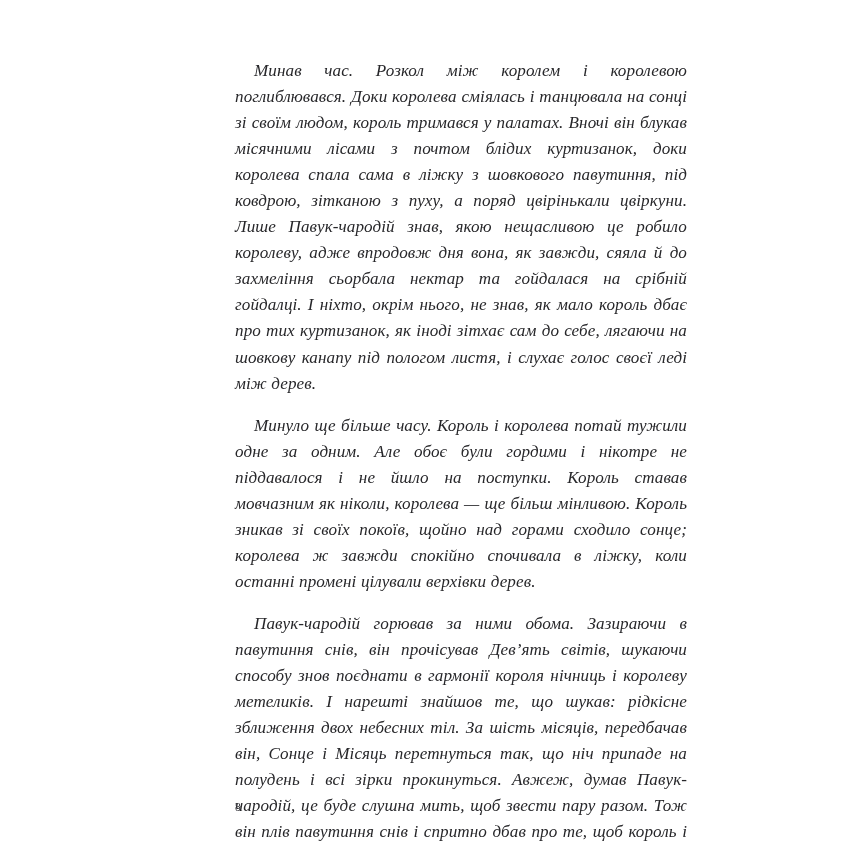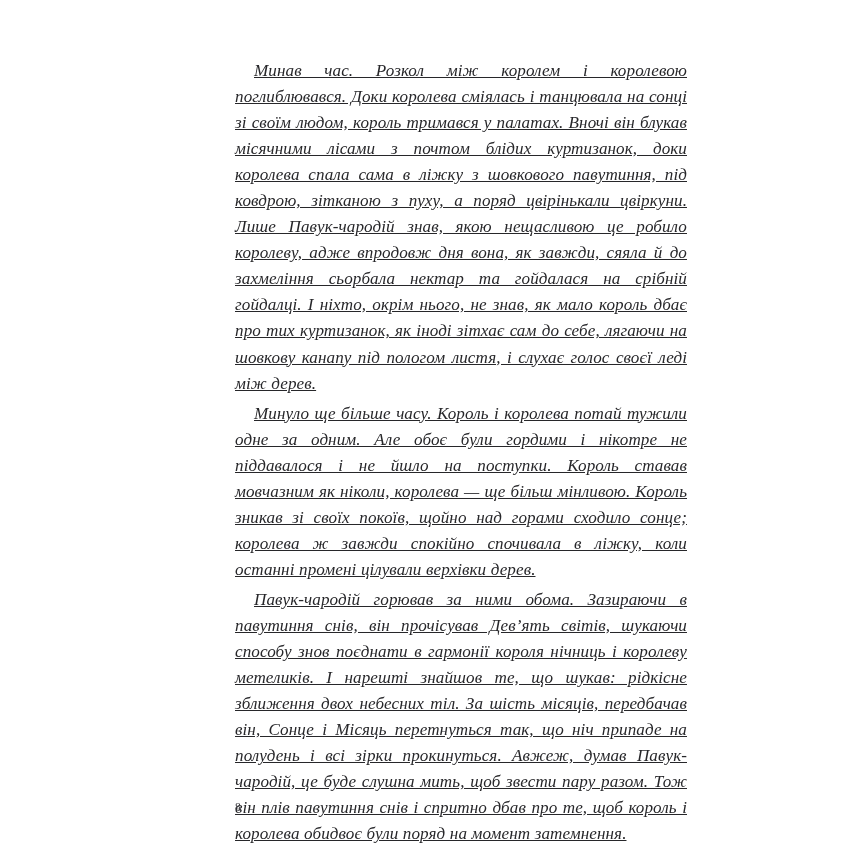--- a/index.html
+++ b/index.html
@@ -35,26 +35,25 @@
     margin: 0;
     font-style: italic;
     font-size: 17.1px;
     line-height: 26.05px;
     color: #27272a;
     text-align: justify;
     text-justify: inter-word;
     text-indent: 19px;
     letter-spacing: 0.08px;
     word-spacing: 0.2px;
-    text-decoration: underline;
     -webkit-font-smoothing: antialiased;
   }
 
   .para + .para {
-    margin-top: 4px;
+    margin-top: 16px;
   }
 
   .folio {
     position: absolute;
     left: 235px;
     top: 800px;
     font-style: normal;
     font-size: 11.5px;
     line-height: 14px;
     color: #3a3a40;

